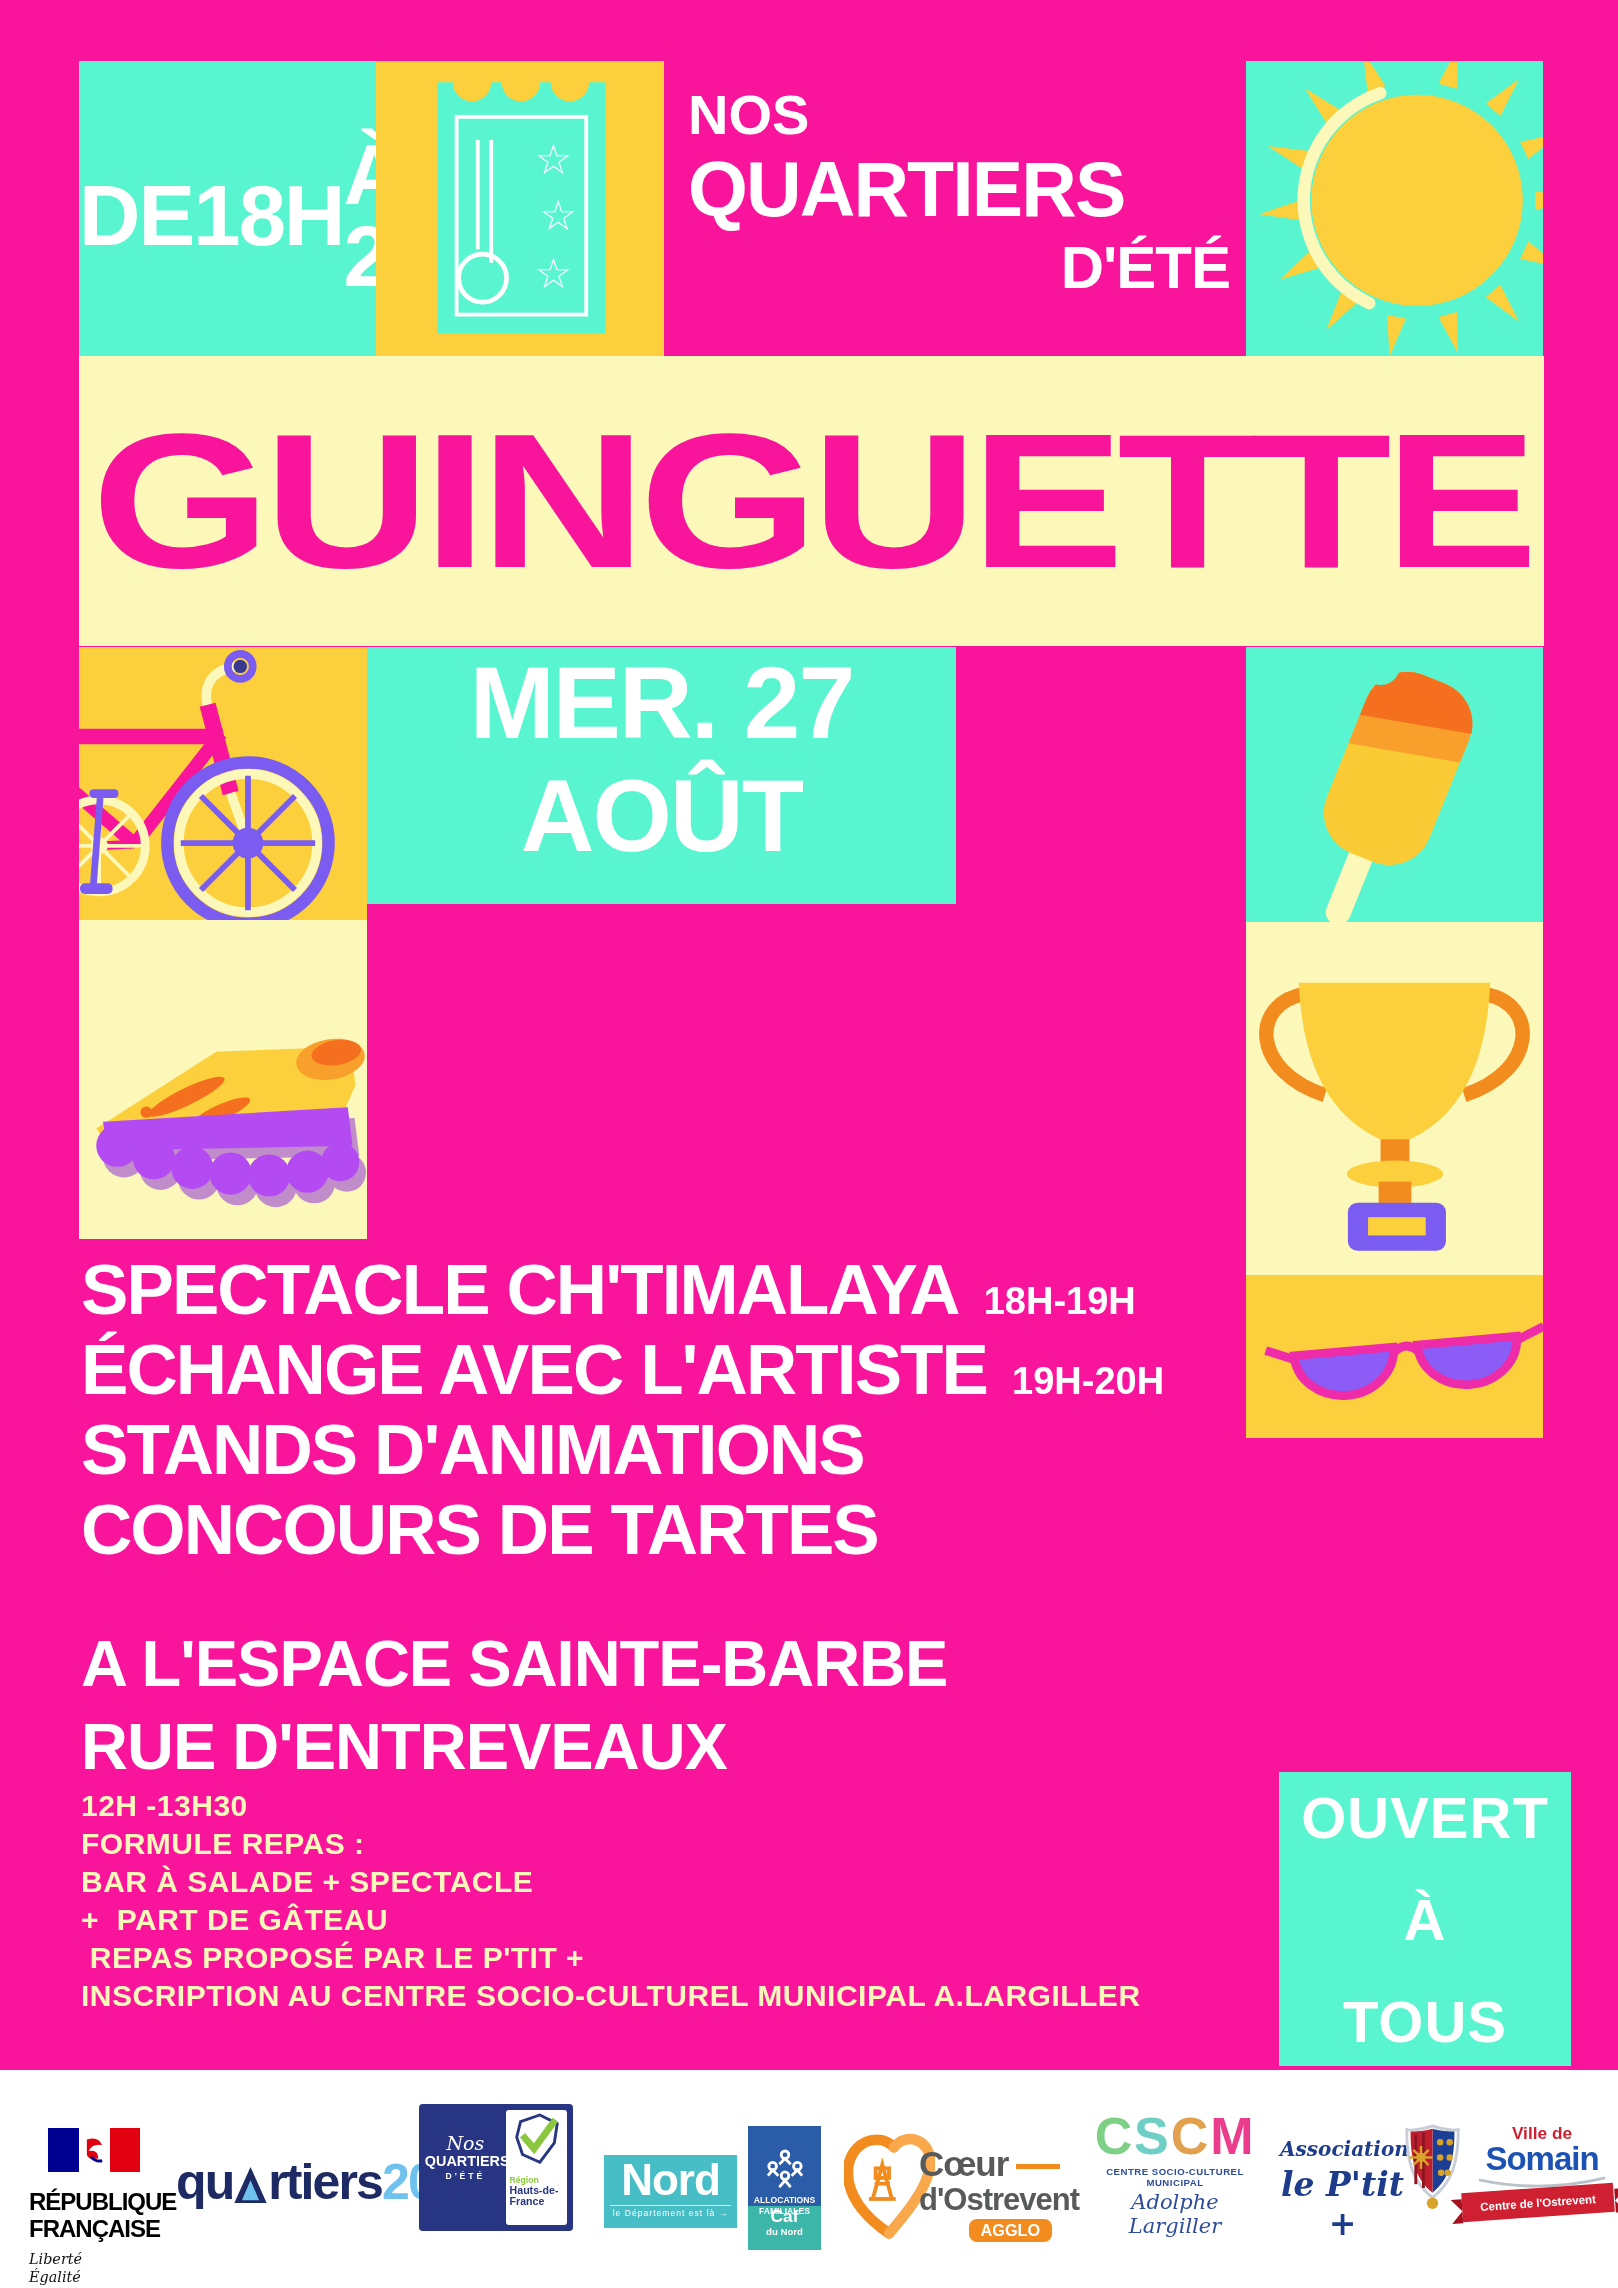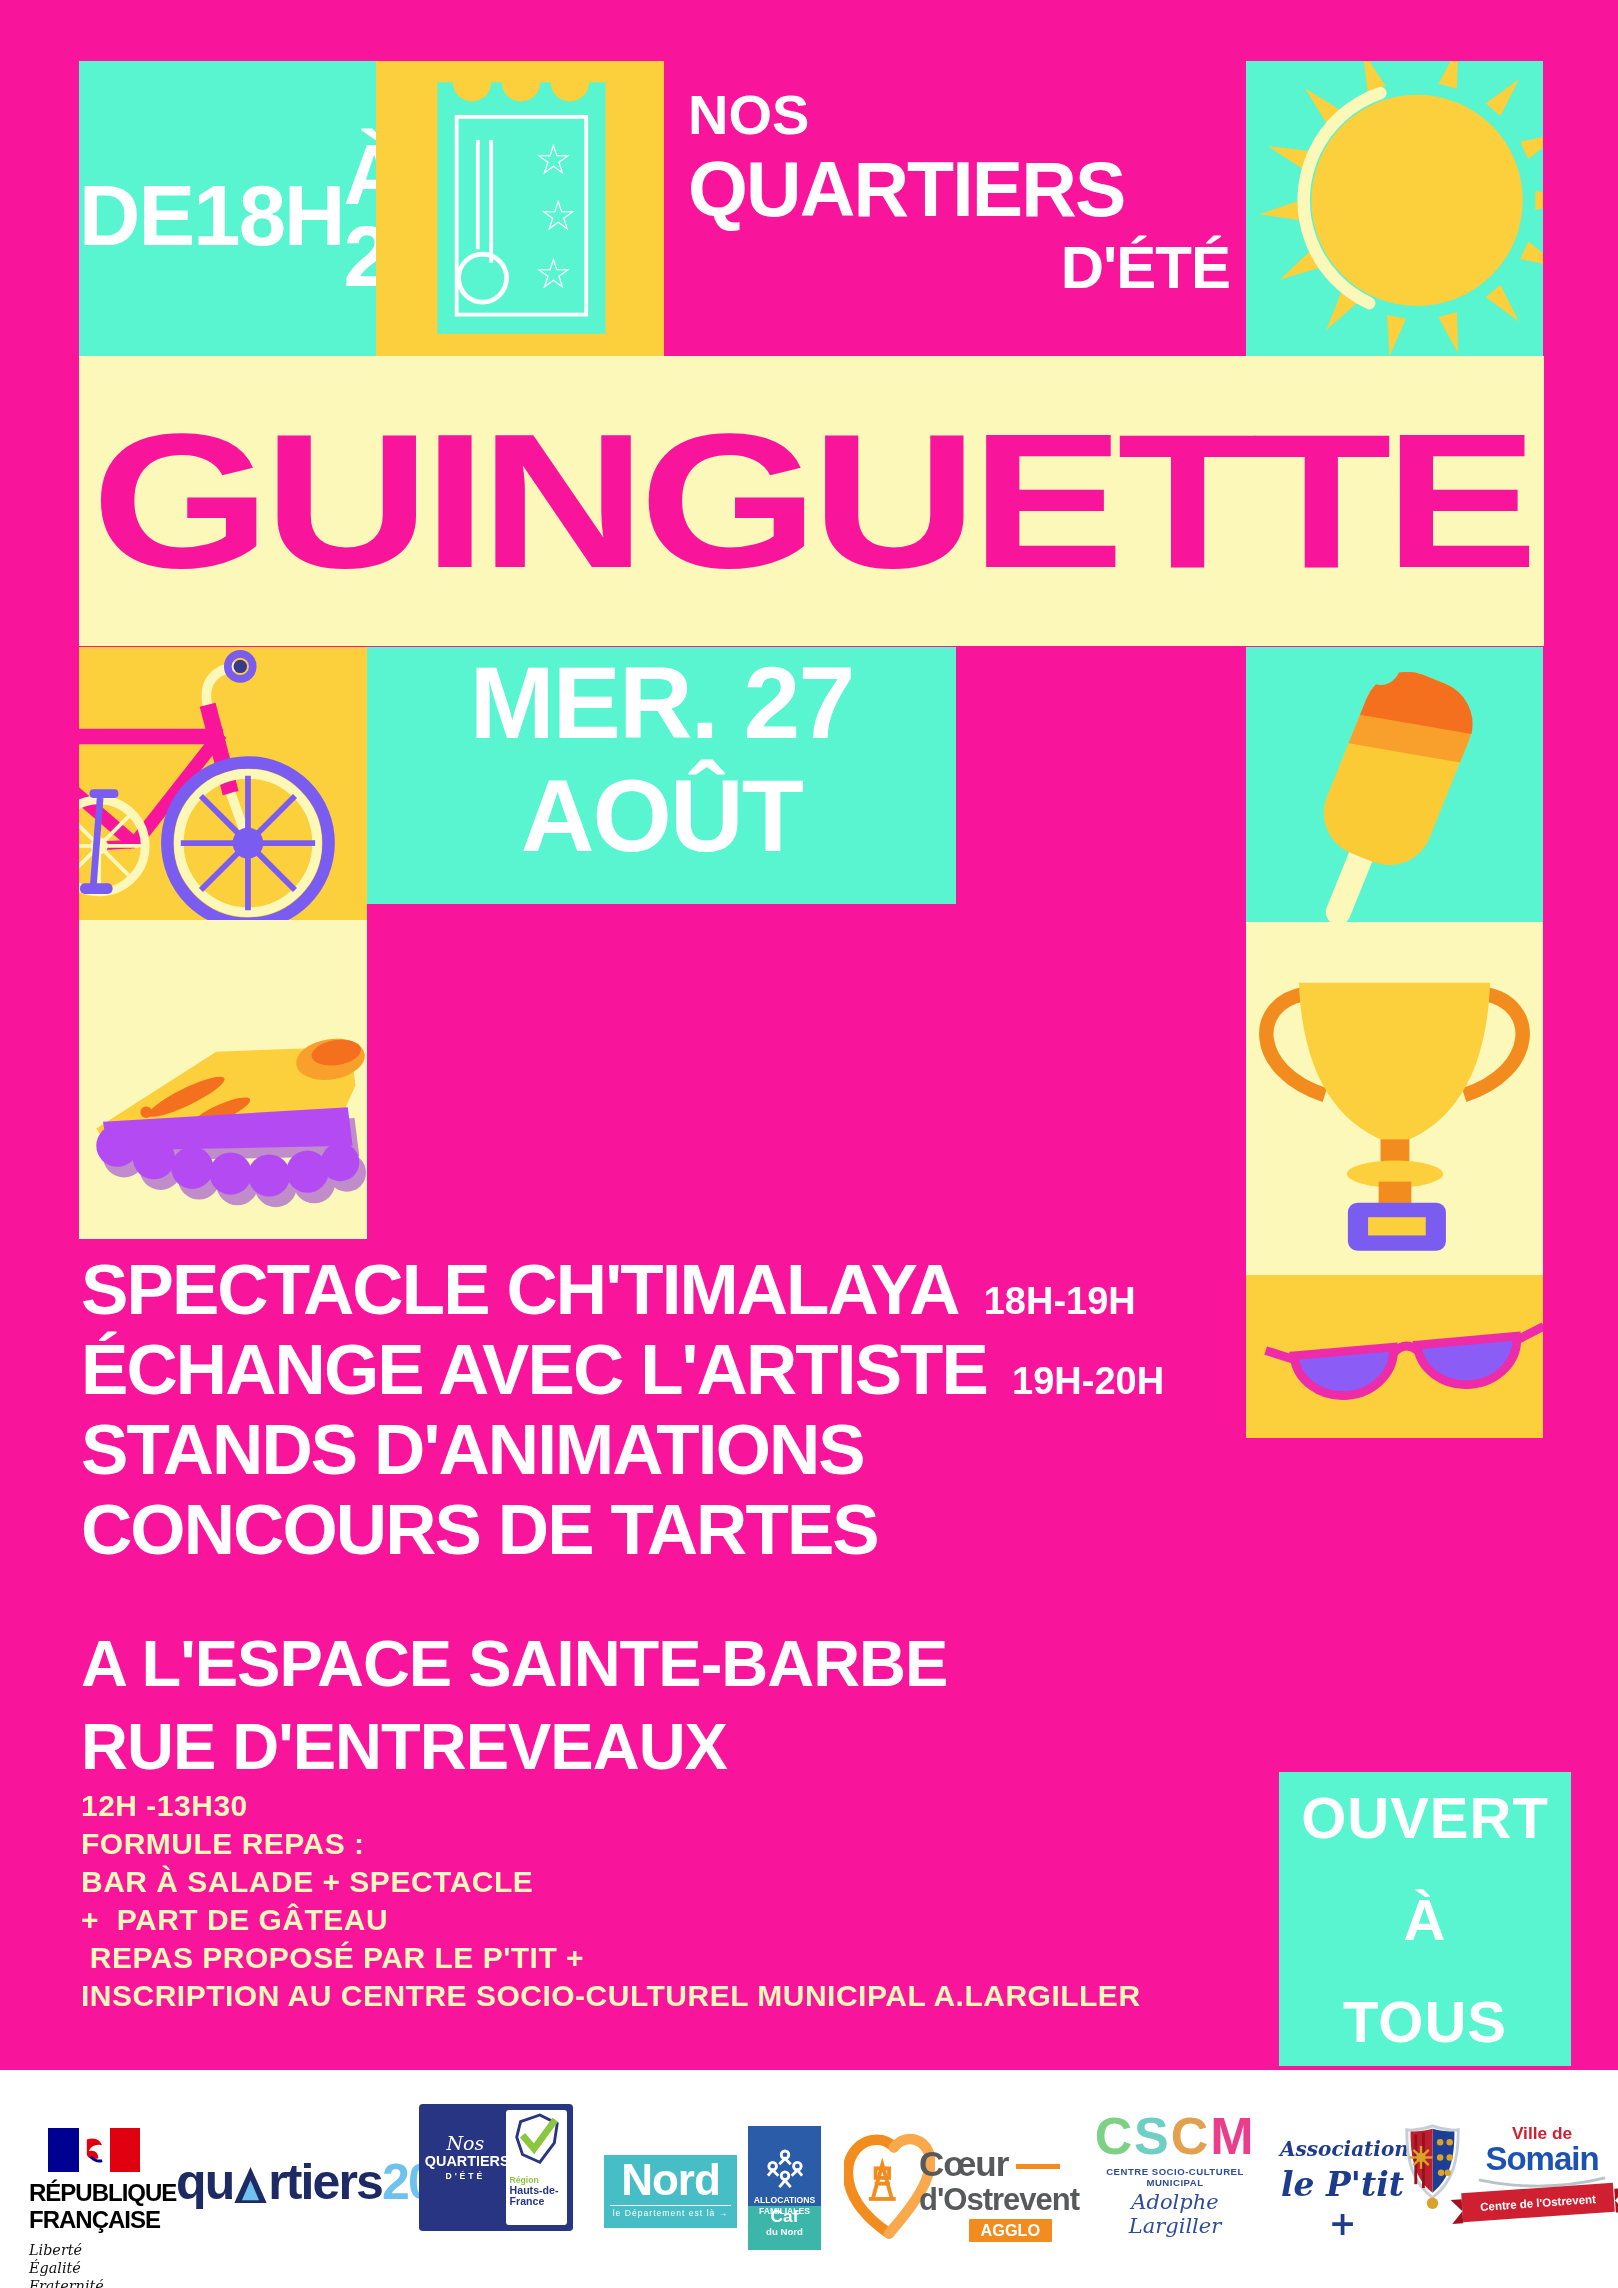--- a/index.html
+++ b/index.html
@@ -69,21 +69,21 @@
   #open-badge{left:1279px;top:1772px;width:292px;height:294px;display:flex;flex-direction:column;align-items:center;justify-content:center;gap:31px}
   #open-badge .ol{color:#fff;font-weight:bold;font-size:58px;line-height:71px;letter-spacing:1px}
 
   
   #footer{left:0;top:2070px;width:1619px;height:218px;background:#fff}
   .logo{position:absolute}
   
   #logo-rf{left:29px;top:58px;width:240px}
   #rf-flag{display:flex;width:92px;height:44px;margin-left:19px}
   #rf-flag .fb{width:31px;height:100%}
-  #rf-txt{color:#000;font-weight:bold;font-size:24px;line-height:27px;letter-spacing:-1px;margin-top:7px}
+  #rf-txt{color:#000;font-weight:bold;font-size:24px;line-height:27px;letter-spacing:-1px;margin-top:16px}
   #rf-motto{font-family:"DejaVu Serif",serif;font-style:italic;font-size:14.4px;line-height:18px;color:#111;margin-top:7.7px}
   
   #logo-q2030{left:176px;top:91px;display:flex;align-items:flex-end}
   #logo-q2030 .q{font-weight:bold;font-size:50px;color:#1E2A63;letter-spacing:-1.9px;line-height:42px}
   #logo-q2030 .y{font-weight:bold;font-size:50px;color:var(--lblue);letter-spacing:-1.9px;line-height:42px}
   
   #logo-nqde{left:419px;top:34px;width:154px;height:127px;background:var(--navy);border-radius:3.8px;display:flex;padding:5.8px}
   #nqde-left{width:81px;color:#fff;text-align:center;padding-top:25px}
   #nqde-left .scr{font-family:"DejaVu Serif",serif;font-style:italic;font-size:19px;line-height:17.3px}
   #nqde-left .qt{font-weight:bold;font-size:14.4px;letter-spacing:0;line-height:19px}
@@ -101,21 +101,21 @@
   #caf-top .al{color:#fff;font-weight:bold;font-size:8.6px;line-height:10.6px;letter-spacing:0}
   #caf-bot{width:73px;height:44px;background:var(--cafteal);text-align:center;color:#fff}
   #caf-bot .c1{font-weight:bold;font-size:17.3px;line-height:21px}
   #caf-bot .c2{font-weight:bold;font-size:9.6px;line-height:10.6px}
   
   #logo-coeur{left:844px;top:62px;width:216px;height:115px}
   #coeur-txt{position:absolute;left:75px;top:13px;width:144px}
   #coeur-txt .c1{color:var(--gray);font-weight:bold;font-size:35px;line-height:37px;letter-spacing:-1px}
   #coeur-txt .c1 .dash{display:inline-block;width:44px;height:4.8px;background:var(--orange);vertical-align:middle;margin-left:7.7px}
   #coeur-txt .c2{color:var(--gray);font-weight:bold;font-size:31px;line-height:35px;letter-spacing:-1px}
-  #coeur-txt .agglo{display:inline-block;background:var(--orange);color:#fff;font-weight:bold;font-size:16.3px;padding:1.9px 11.5px;border-radius:1px;margin-left:50px;margin-top:1.9px}
+  #coeur-txt .agglo{display:inline-block;background:var(--orange);color:#fff;font-weight:bold;font-size:16.3px;padding:1.9px 11.5px;border-radius:8px;margin-left:50px;margin-top:1.9px}
   
   #logo-cscm{left:1091px;top:40px;width:168px;text-align:center}
   #cscm-letters{font-weight:bold;font-size:52px;line-height:52px;letter-spacing:1.9px}
   #cscm-letters .l1{color:#7ED087}#cscm-letters .l2{color:#6FCFC4}#cscm-letters .l3{color:#E1A14F}#cscm-letters .l4{color:#EA3D8C}
   #cscm-sub{color:#2E4C9B;font-weight:bold;font-size:9.6px;letter-spacing:0.5px;margin-top:3.8px}
   #cscm-script{color:#2E4C9B;font-family:"DejaVu Serif",serif;font-style:italic;font-size:21px;margin-top:1.9px}
   
   #logo-ptit{left:1280px;top:67px;width:125px;text-align:center;color:var(--scriptnavy);font-family:"DejaVu Serif",serif;font-style:italic}
   #logo-ptit .p1{font-size:20px;font-weight:bold}
   #logo-ptit .p2{font-size:33px;font-weight:bold;margin-top:3.8px}

